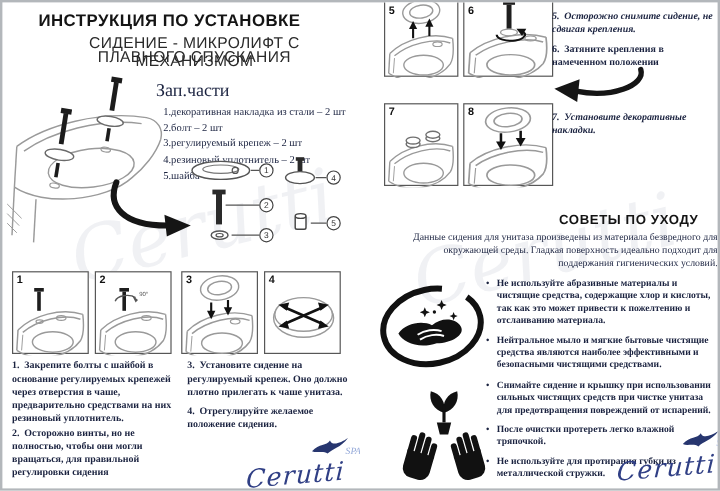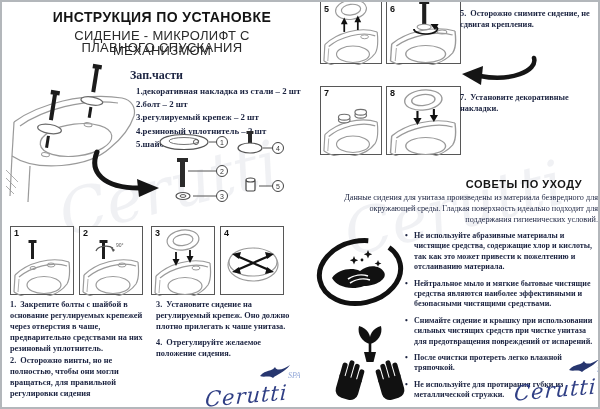--- a/index.html
+++ b/index.html
@@ -7,35 +7,35 @@
   #sheet {
     position:relative; width:600px; height:409px;
     background:#ffffff; border:2px solid #b3b7bb; overflow:hidden;
     font-family:"Liberation Serif", serif; color:#1b2340;
   }
   .abs { position:absolute; }
 
   
   .main-title {
     font-family:"Liberation Sans", sans-serif; font-weight:bold;
-    font-size:14px; letter-spacing:.4px; color:#141414; text-align:center;
+    font-size:14px; letter-spacing:.4px; color:#141414; 
   }
   .sub {
     font-family:"Liberation Sans", sans-serif; font-size:13px;
     letter-spacing:.3px; color:#2a2a2a; text-align:center;
   }
   .care-title {
     font-family:"Liberation Sans", sans-serif; font-weight:bold;
     font-size:11px; letter-spacing:.5px; color:#141414; text-align:right;
   }
 
   
-  .parts-heading { font-size:12px; font-weight:bold; }
+  .parts-heading { font-size:15px; font-weight:normal; }
   .parts-list { list-style:none; margin-top:2px; }
-  .parts-list li { font-size:8.8px; line-height:13.2px; padding-left:6px;font-weight:bold; }
+  .parts-list li { font-size:8.8px; line-height:13.2px; padding-left:6px; }
 
   
   .step { font-size:8.3px; font-weight:bold; line-height:11px; }
   .step .lbl { margin-right:4px; }
 
   
   .bullets { width:194px; }
   .bullet { position:relative; font-size:8px; font-weight:bold; line-height:10.4px;
             padding-left:10px; margin-bottom:6px; }
   .bullet::before { content:"•"; position:absolute; left:1px; top:0; }
@@ -311,31 +311,34 @@
         </g>
       <use href="#lid"></use>
       <line x1="26" y1="24" x2="26" y2="33" stroke="#111" stroke-width="1.8"></line>
       <polygon points="26,38 22.5,31 29.5,31" fill="#111"></polygon>
       <line x1="40" y1="22" x2="40" y2="30" stroke="#111" stroke-width="1.8"></line>
       <polygon points="40,35 36.5,28 43.5,28" fill="#111"></polygon>
     </svg>
   </div>
 
   
-  <div class="step abs" style="left:458px; top:6px; width:134px;">
+  <div class="step abs" style="left:458px; top:6px; width:134px;font-style:italic;">
     <span class="lbl">5.</span><span>Осторожно снимите сидение, не сдвигая крепления.</span>
+  </div>
+  <div class="step abs" style="left:458px; top:33px; width:140px;">
+    <span class="lbl">6.</span><span>Затяните крепления в намеченном положении</span>
   </div>
 
   
   <svg class="abs" style="left:456px; top:52px;" width="84" height="32" viewBox="0 0 84 32">
     <path d="M76,4 C80,17 52,28 22,22" stroke="#151515" stroke-width="4.5" fill="none" stroke-linecap="round"></path>
     <polygon points="4,20 25,12 23,31" fill="#151515"></polygon>
   </svg>
 
-  <div class="step abs" style="left:458px; top:90px; width:136px;">
+  <div class="step abs" style="left:458px; top:90px; width:136px;font-style:italic;">
     <span class="lbl">7.</span><span>Установите декоративные накладки.</span>
   </div>
 
   
   <div class="care-title abs" style="left:330px; top:176px; width:250px;">СОВЕТЫ ПО УХОДУ</div>
   <div class="care-intro abs" style="left:320px; top:191px; width:276px;">Данные сидения для унитаза произведены из материала безвредного для окружающей среды. Гладкая поверхность идеально подходит для поддержания гигиенических условий.</div>
 
   
   <svg class="abs" style="left:312px; top:232px;" width="96" height="74" viewBox="0 0 96 74">
     <ellipse cx="46" cy="38" rx="41" ry="31" stroke="#111" stroke-width="5" fill="none" stroke-dasharray="185 22" transform="rotate(-12 46 38)"></ellipse>

